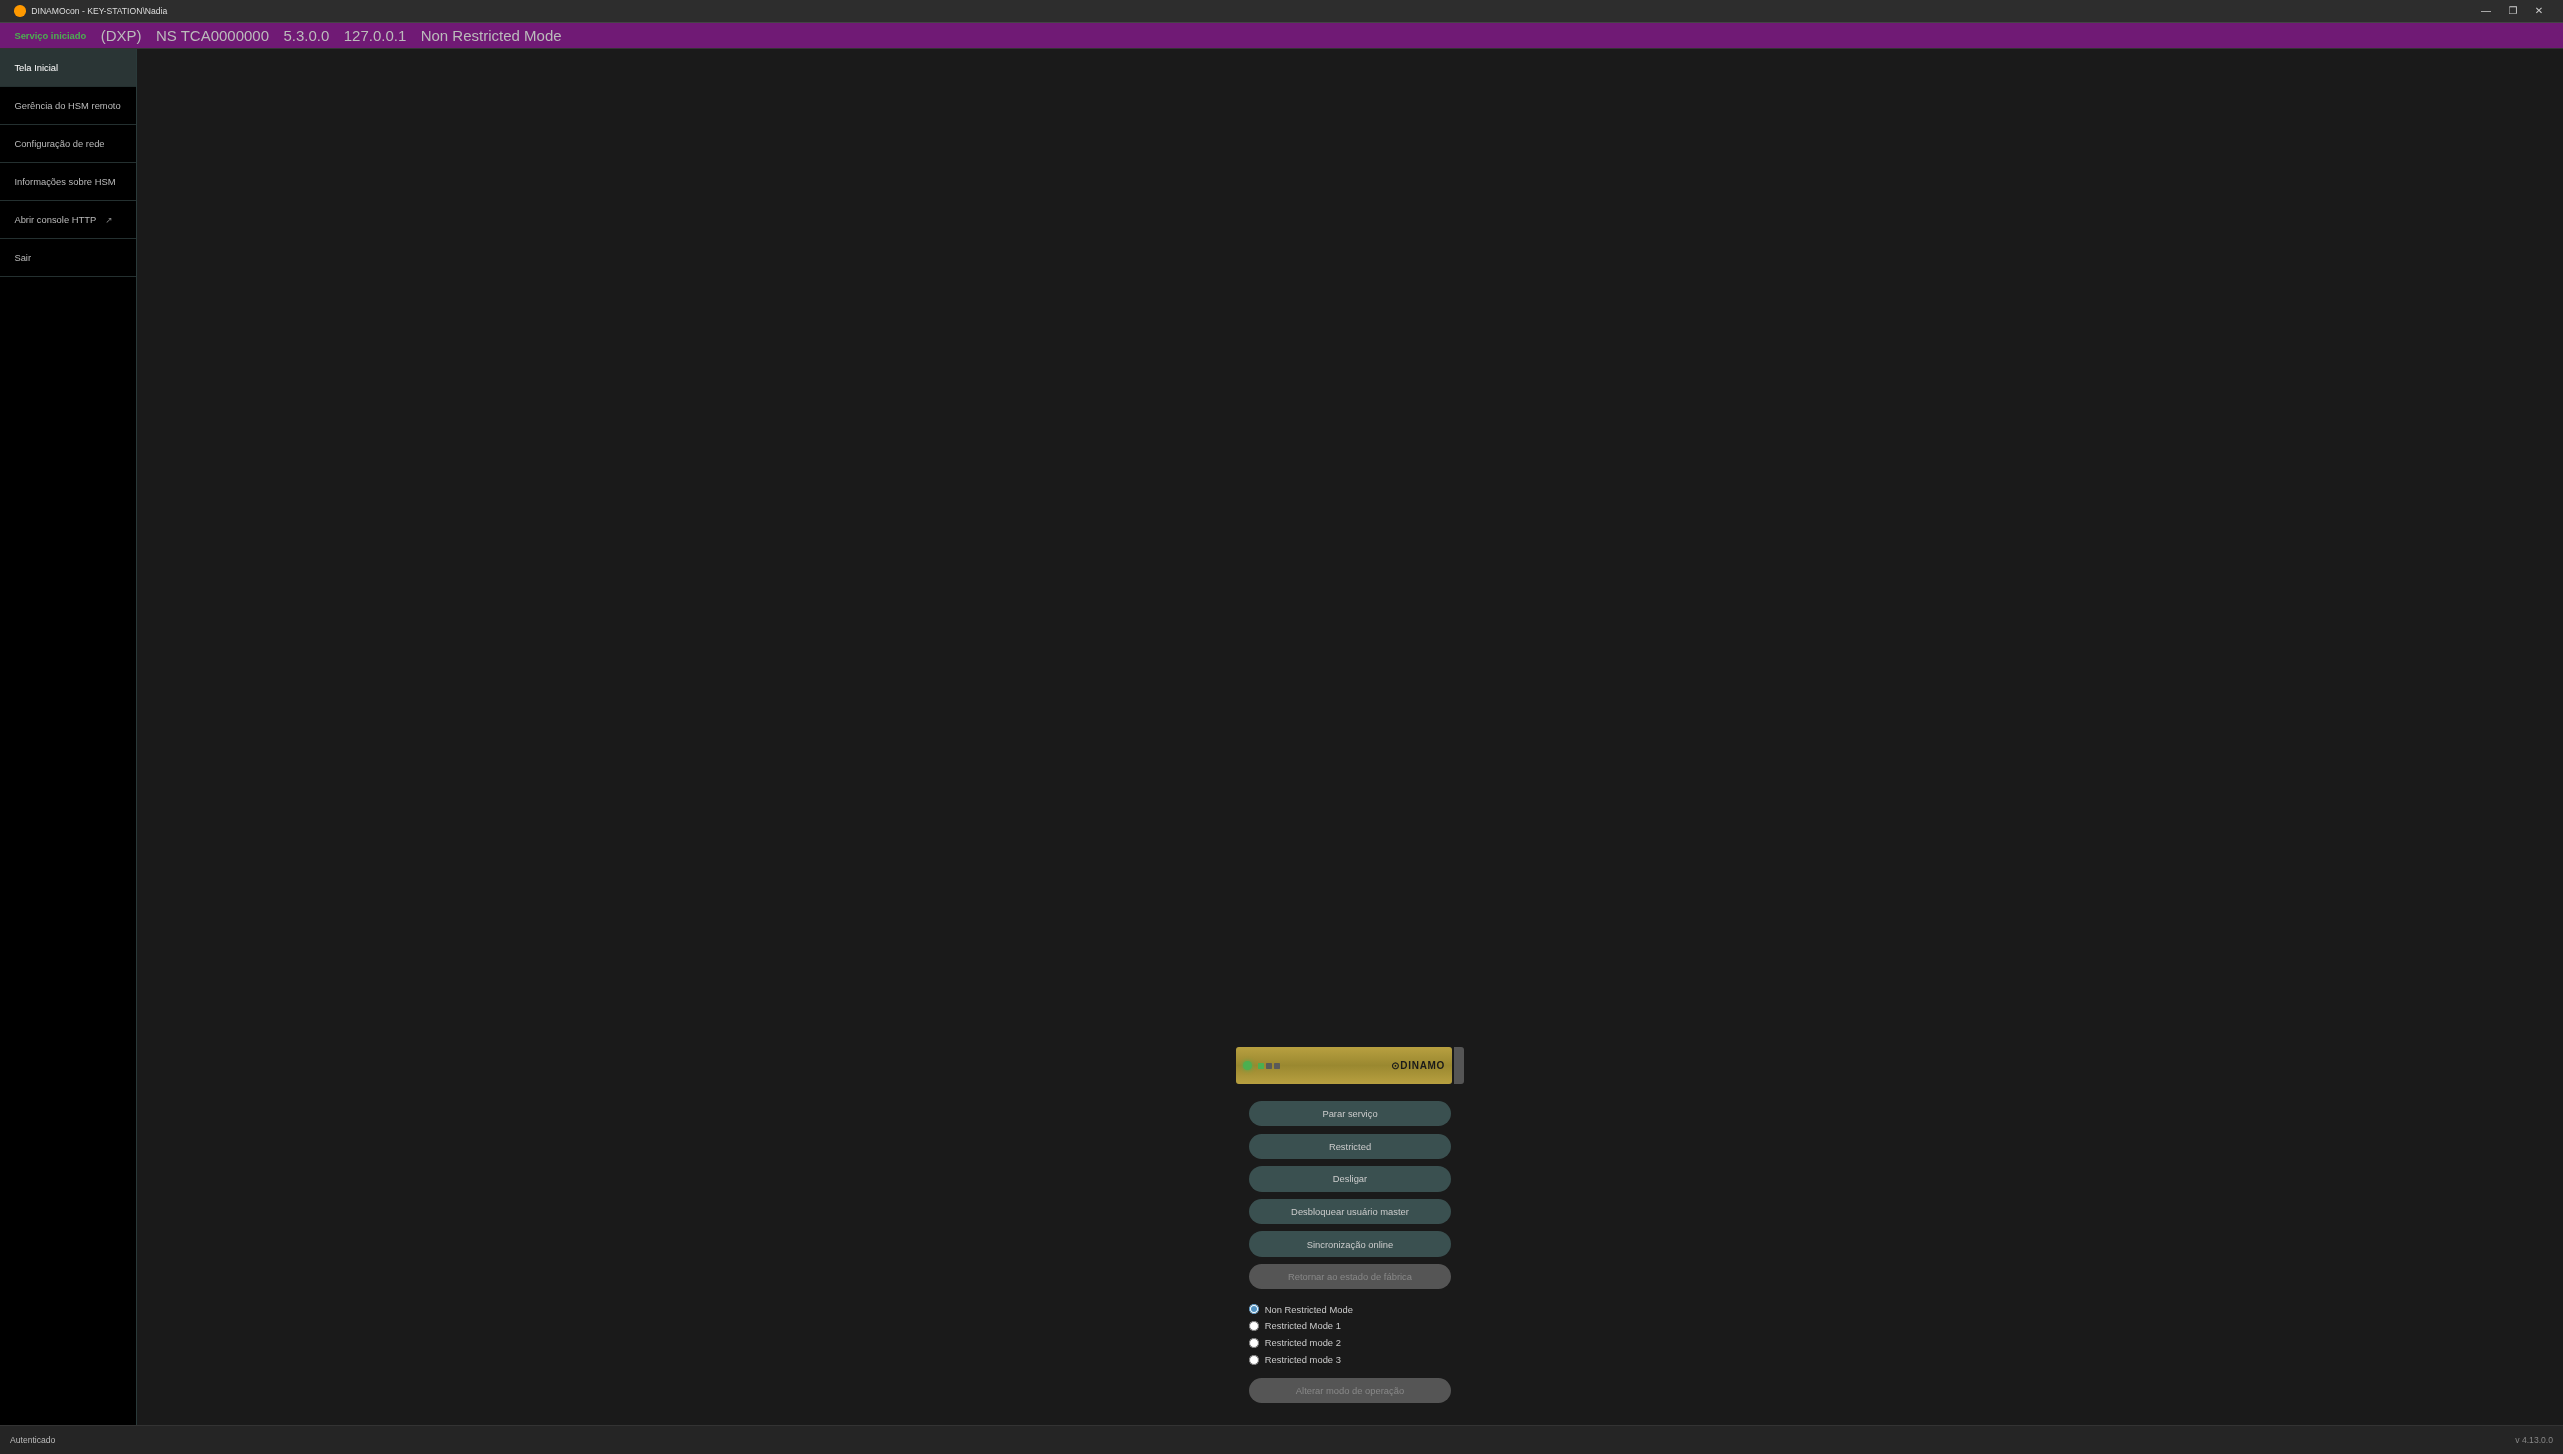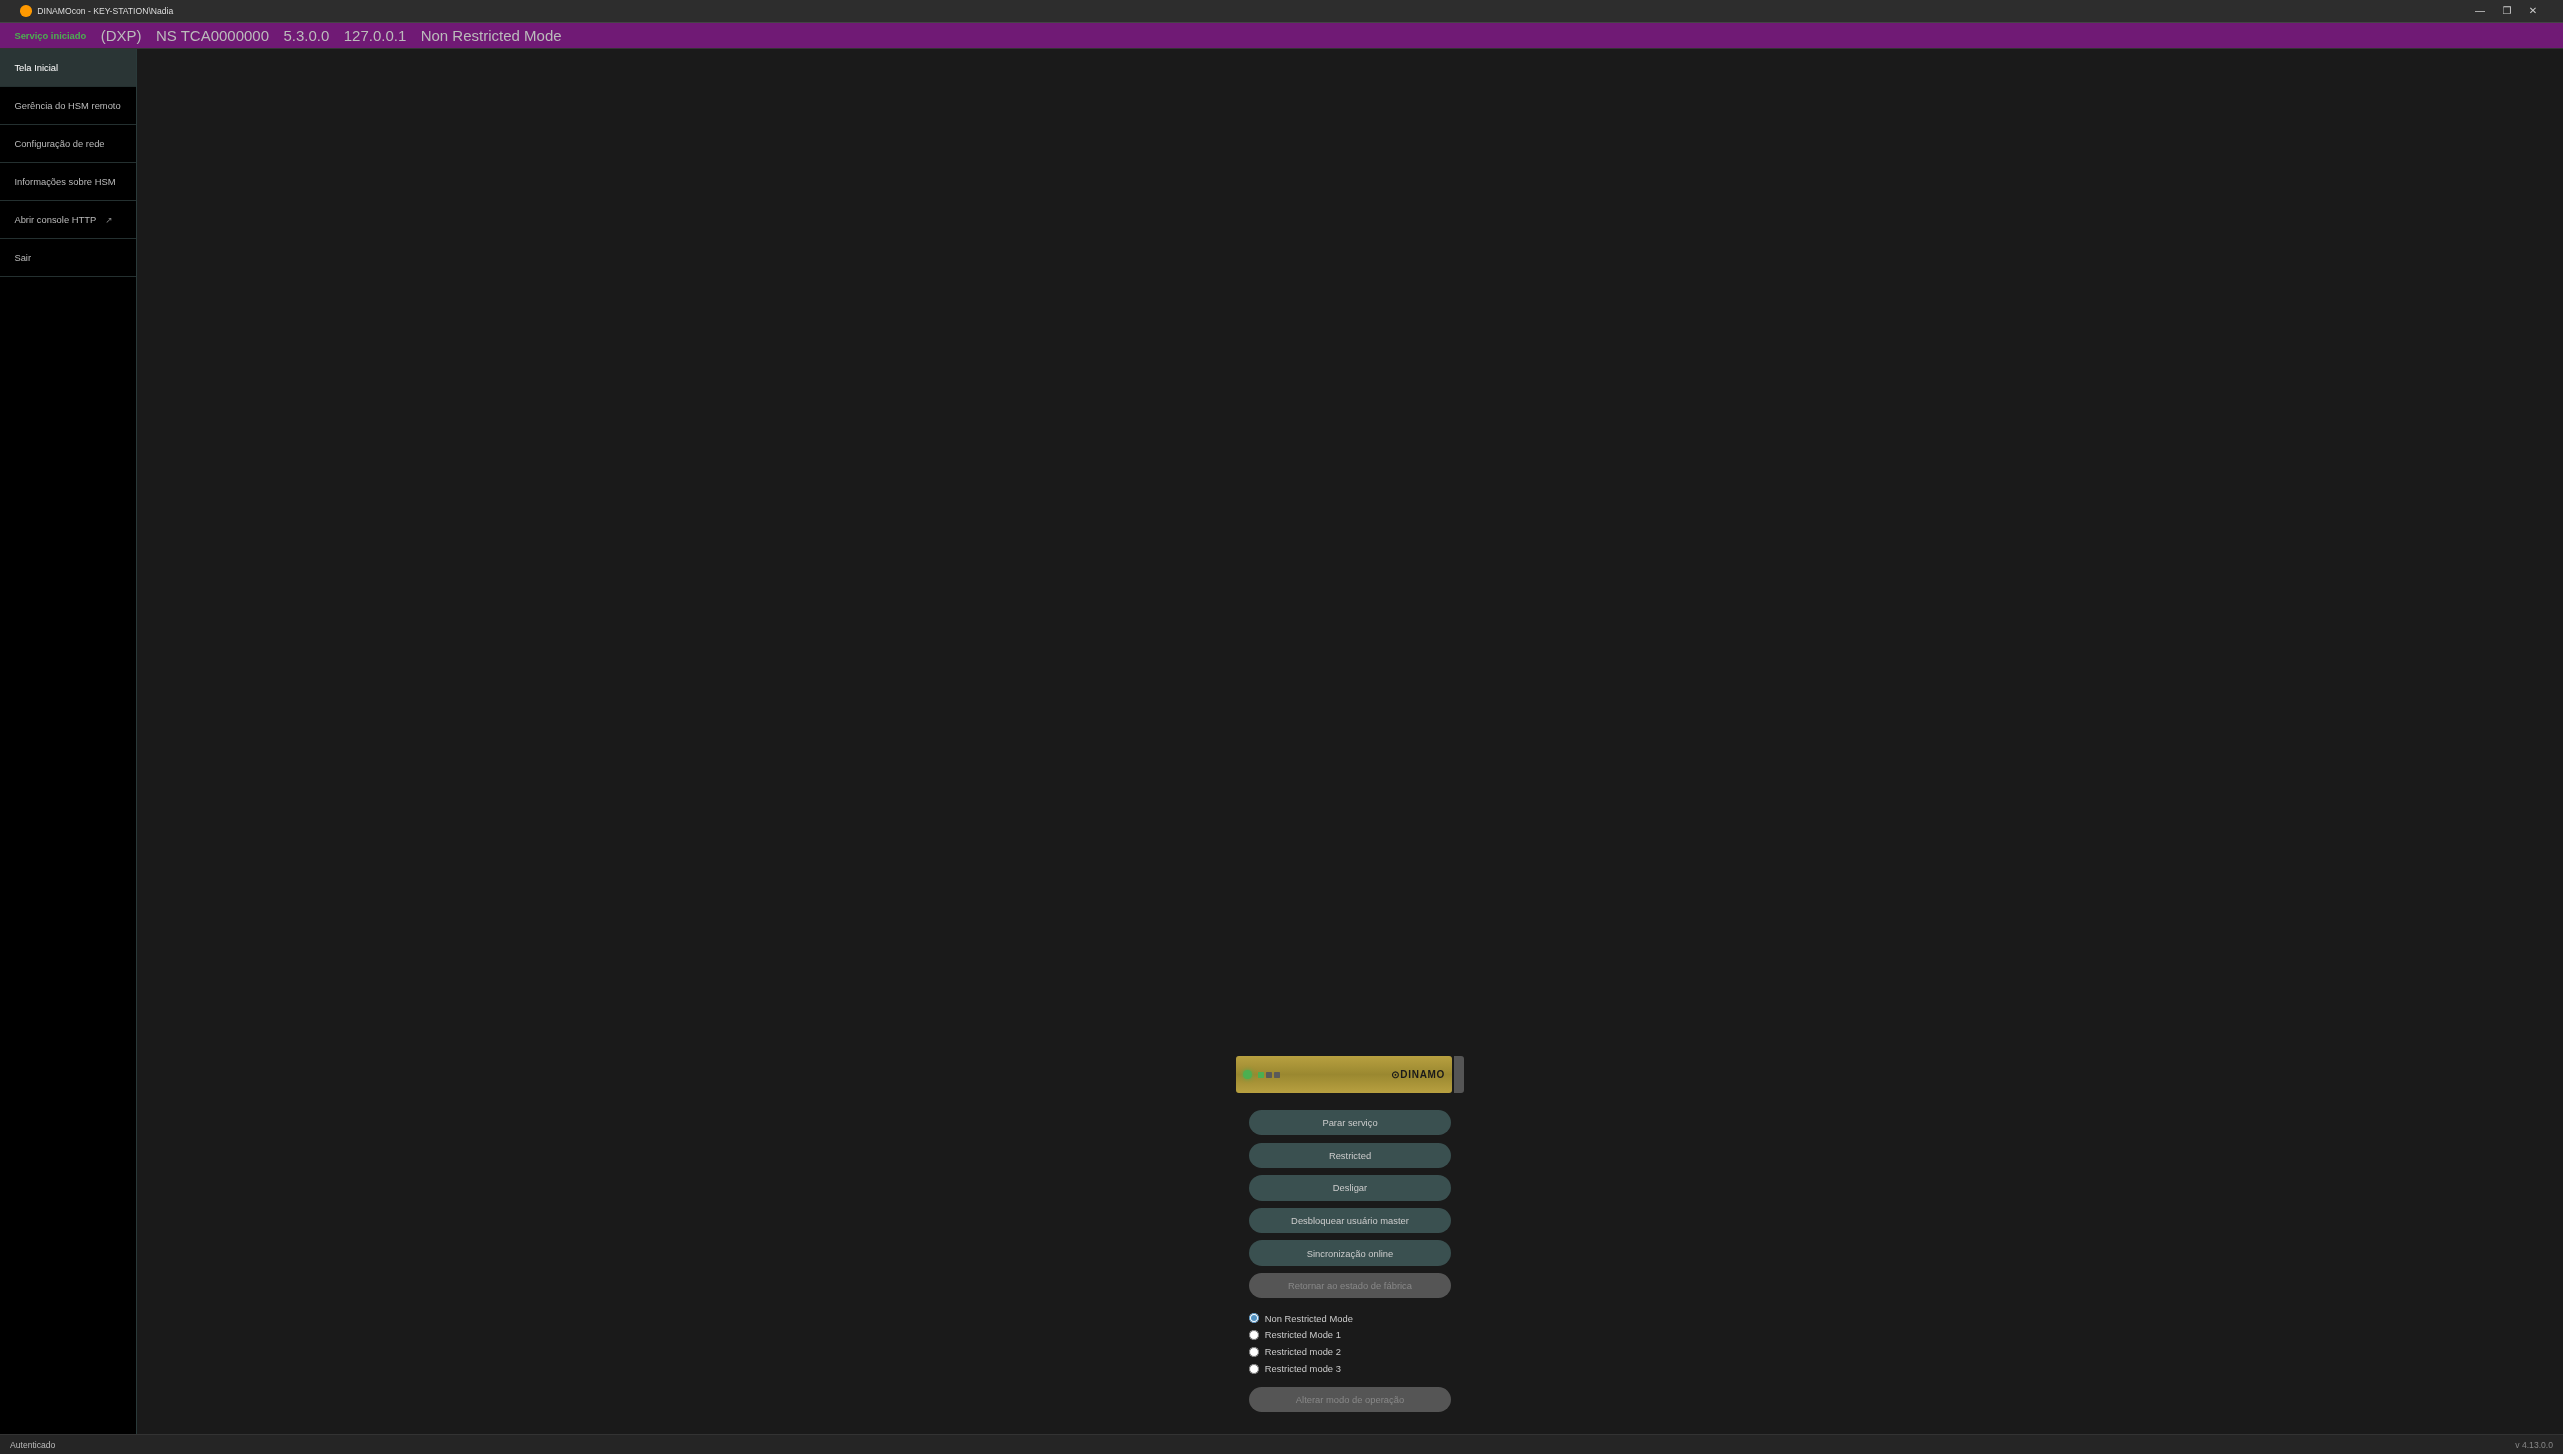--- a/index.html
+++ b/index.html
@@ -14,21 +14,21 @@
       flex-direction: column;
     }
 
     
     #title-bar {
       background: #2d2d2d;
       height: 23px;
       display: flex;
       align-items: center;
       justify-content: space-between;
-      padding: 0 20px;
+      padding: 0 14px;
       border-bottom: 0.7px solid #444;
       flex-shrink: 0;
     }
     #title-bar-left {
       display: flex;
       align-items: center;
       gap: 5.8px;
     }
     #app-icon {
       width: 11.5px;
@@ -209,21 +209,21 @@
     }
     .radio-item input[type="radio"] {
       accent-color: #5090c0;
       width: 10px;
       height: 10px;
       cursor: pointer;
     }
 
     
     #bottom-bar {
-      height: 20px;
+      height: 29px;
       background: #252525;
       border-top: 0.7px solid #333;
       display: flex;
       align-items: center;
       justify-content: space-between;
       padding: 0 10px;
       flex-shrink: 0;
     }
     #auth-status {
       font-size: 8.6px;

